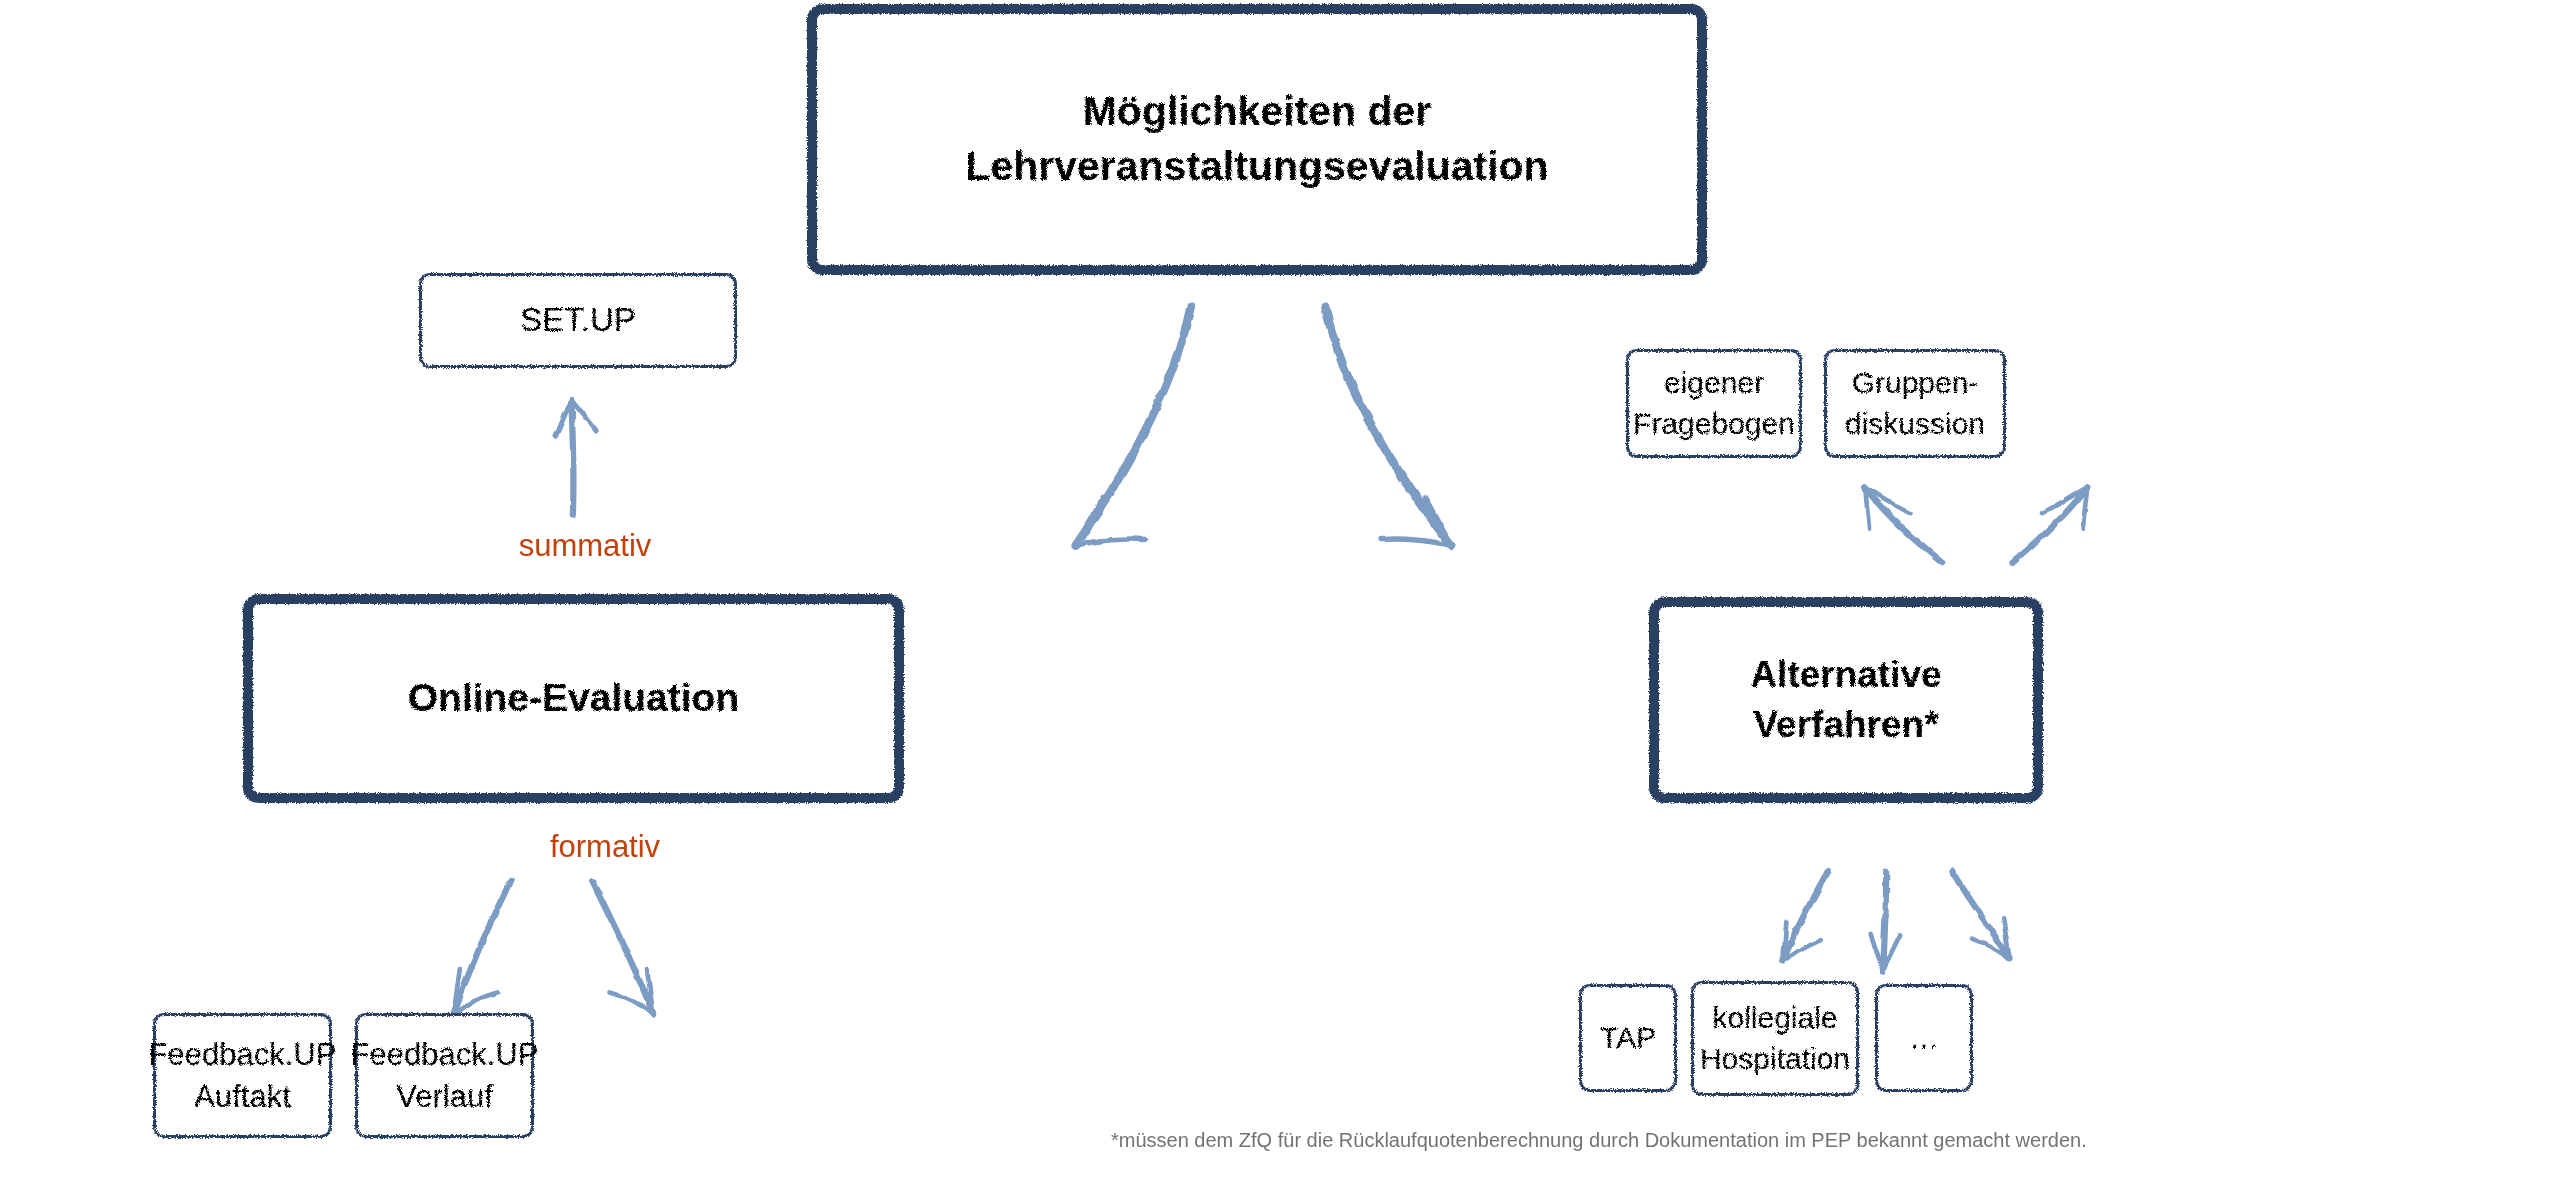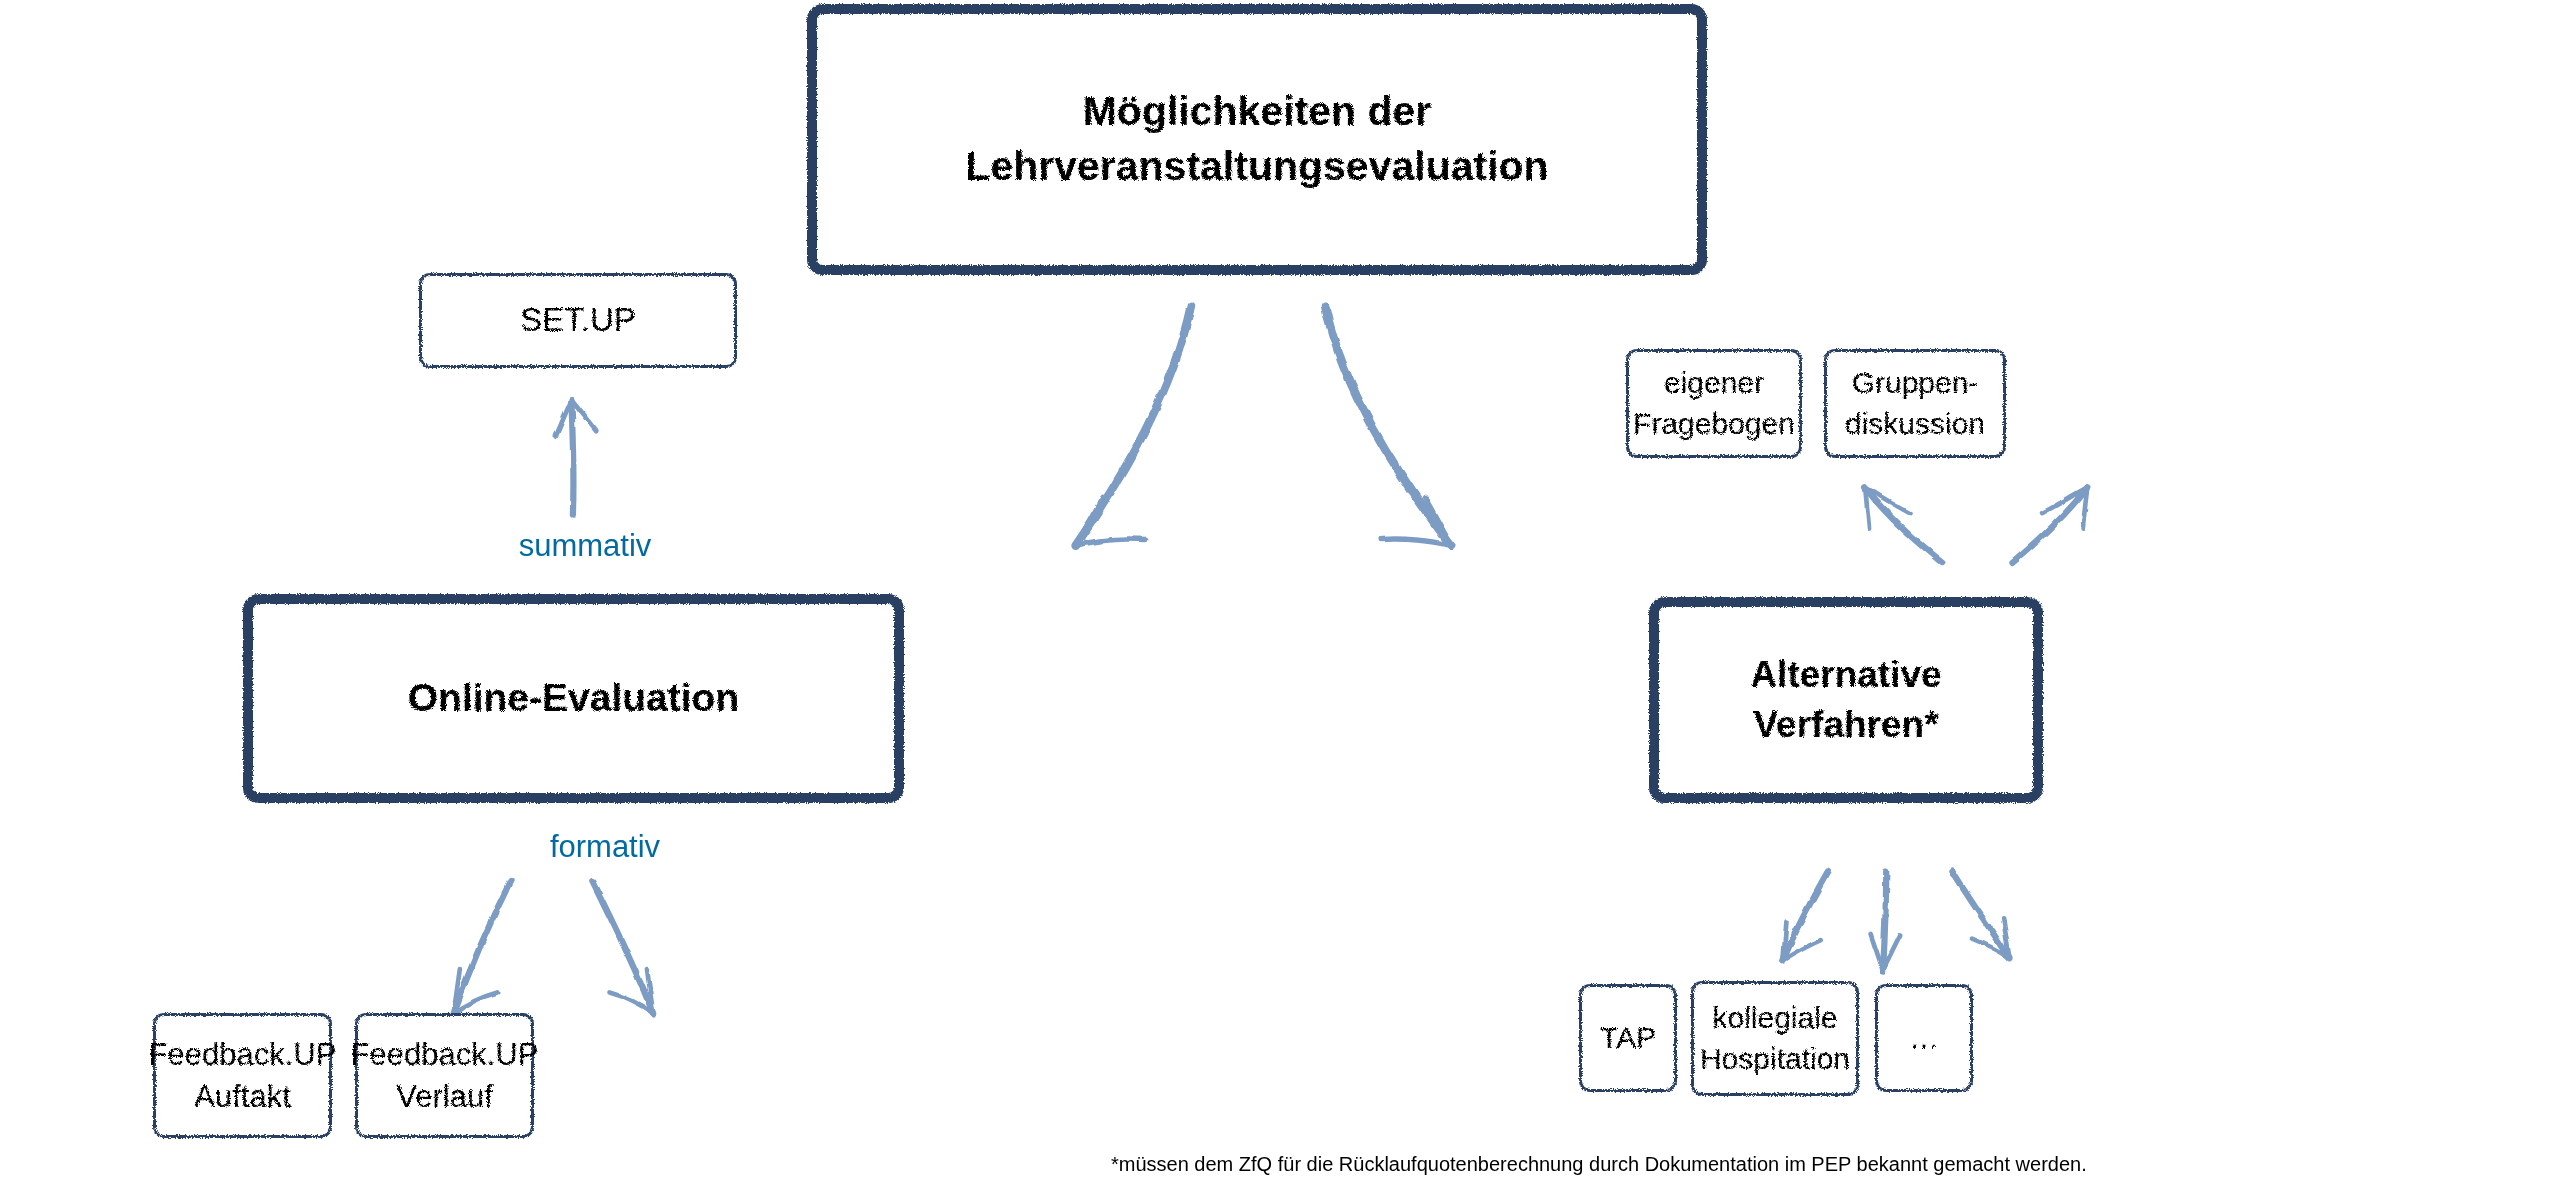--- a/index.html
+++ b/index.html
@@ -57,29 +57,28 @@
     border-radius: 15.6px;
     filter: url(#roughen);
     font-weight: bold;
   }
   .node .line {
     display: block;
     white-space: nowrap;
   }
   .edge-label {
     position: absolute;
-    color: #0369a1;
+    color: #c2410c;
     white-space: nowrap;
     text-align: center;
   }
   .footnote {
     position: absolute;
-    color: #000000;
+    color: #737373;
     white-space: nowrap;
-    margin-top: 24px;
   }
 </style>
 </head>
 <body>
 
 <div id="canvas">
 
   <svg class="arrow-layer" viewBox="0 0 3305 1516" xmlns="http://www.w3.org/2000/svg">
     <defs>
       <filter id="roughen">

